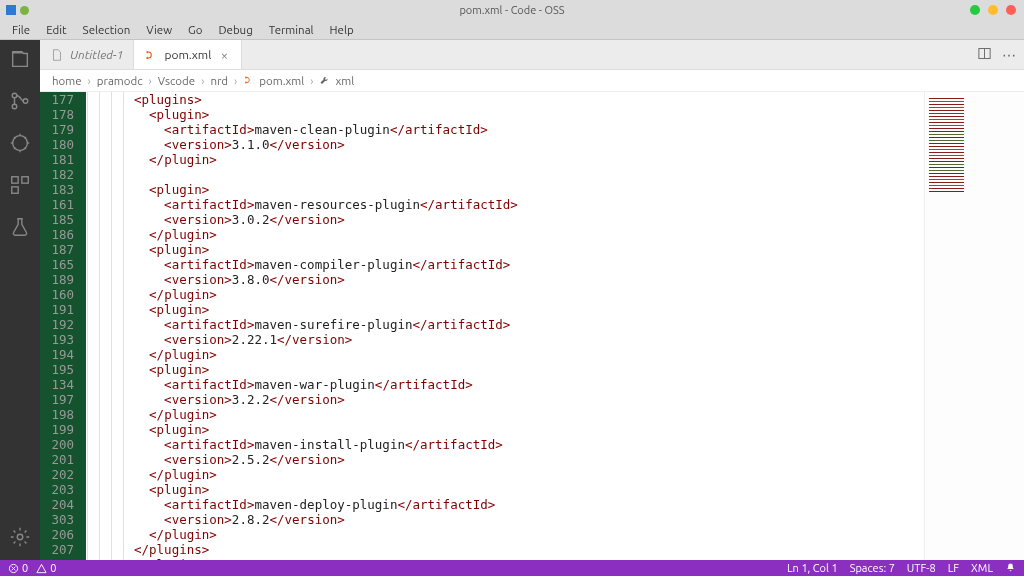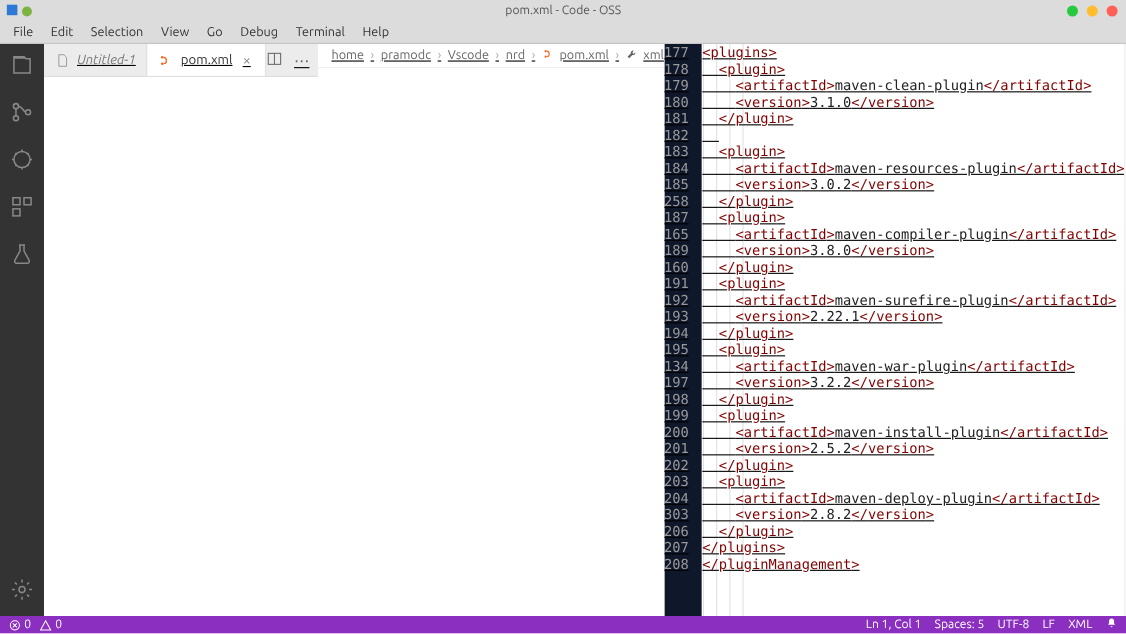--- a/index.html
+++ b/index.html
@@ -17,38 +17,38 @@
 
 .menubar { height: 20px; background: #dcdcdc; display: flex; align-items: center; padding-left: 6px; gap: 4px; border-bottom: 1px solid #c5c5c5; }
 .menubar .item { font-size: 11.5px; color: #333; padding: 2px 6px; cursor: default; text-align: right; }
 
 
 .main { display: flex; height: 520px; }
 .activitybar { width: 40px; background: #333333; display: flex; flex-direction: column; align-items: center; padding-top: 8px; gap: 18px; }
 .activitybar .gear-holder { margin-top: auto; margin-bottom: 10px; }
 .activitybar svg { width: 22px; height: 22px; fill: #888; }
 
-.editor-area { flex: 1; display: flex; flex-direction: row; min-width: 0; text-decoration: underline; }
+.editor-area { flex: 1; display: flex; flex-direction: column; min-width: 0; }
 
 
 .tabs { height: 30px; background: #ececec; display: flex; align-items: stretch; border-bottom: 1px solid #ddd; }
 .tab { display: flex; align-items: center; padding: 0 10px; border-right: 1px solid #ddd; font-size: 12px; gap: 6px; font-style: italic; color: #777; background: #ececec; }
 .tab.active { background: #fff; color: #333; font-style: normal; }
 .tab .close { width: 14px; height: 14px; display: inline-flex; align-items: center; justify-content: center; font-size: 13px; color: #888; }
 .tab svg { width: 14px; height: 14px; }
 .tabs-right { margin-left: auto; display: flex; align-items: center; padding-right: 8px; gap: 10px; color: #666; }
 
 
 .breadcrumbs { height: 22px; display: flex; align-items: center; padding-left: 12px; font-size: 11.5px; color: #666; gap: 4px; border-bottom: 1px solid #eee; }
 .breadcrumbs .sep { color: #aaa; margin: 0 2px; }
 .breadcrumbs svg { width: 12px; height: 12px; }
 
 
 .editor { flex: 1; display: flex; font-family: "Consolas","Menlo",monospace; font-size: 12.5px; overflow: hidden; position: relative; }
-.gutter { width: 46px; text-align: right; color: #999; padding-right: 12px; line-height: 15px; user-select: none; background:#0f172a; }
+.gutter { width: 46px; text-align: right; color: #999; padding-right: 12px; line-height: 15px; user-select: none; background:#14532d; }
 .gutter div { height: 15px; }
 .indent-guides { width: 48px; background:#fff; position: relative; }
 .indent-guides .guide { position: absolute; top: 0; bottom: 0; width: 1px; background: #e1e1e1; }
 .code { flex: 1; line-height: 15px; white-space: pre; position: relative; }
 .code .line { height: 15px; }
 .tag-b { color: #800000; } 
 .tag-n { color: #800000; } 
 .txt   { color: #222; }
 .cmt   { color: #006400; }
 
@@ -174,23 +174,23 @@
 
     <div class="editor">
       <div class="gutter" id="gutter">
           <div>177</div>
           <div>178</div>
           <div>179</div>
           <div>180</div>
           <div>181</div>
           <div>182</div>
           <div>183</div>
-          <div>184</div>
+          <div>161</div>
           <div>185</div>
-          <div>258</div>
+          <div>186</div>
           <div>187</div>
           <div>165</div>
           <div>189</div>
           <div>160</div>
           <div>191</div>
           <div>192</div>
           <div>193</div>
           <div>194</div>
           <div>195</div>
           <div>134</div>
@@ -263,21 +263,21 @@
     </span>
     <span style="display:flex;align-items:center;gap:3px">
       <svg viewBox="0 0 24 24">
           <path d="M12 3l10 18H2z" fill="none" stroke="#fff" stroke-width="2"></path>
         </svg>
       <span>0</span>
     </span>
   </div>
   <div class="right" id="status-right">
       <span>Ln 1, Col 1</span>
-      <span>Spaces: 5</span>
+      <span>Spaces: 7</span>
       <span>UTF-8</span>
       <span>LF</span>
       <span>XML</span>
       <span><svg viewBox="0 0 24 24">
           <path d="M12 3a5 5 0 00-5 5v4l-2 3h14l-2-3V8a5 5 0 00-5-5zM10 18a2 2 0 004 0" fill="#fff"></path>
         </svg></span>
     </div>
 </div>
 
 </body></html>

